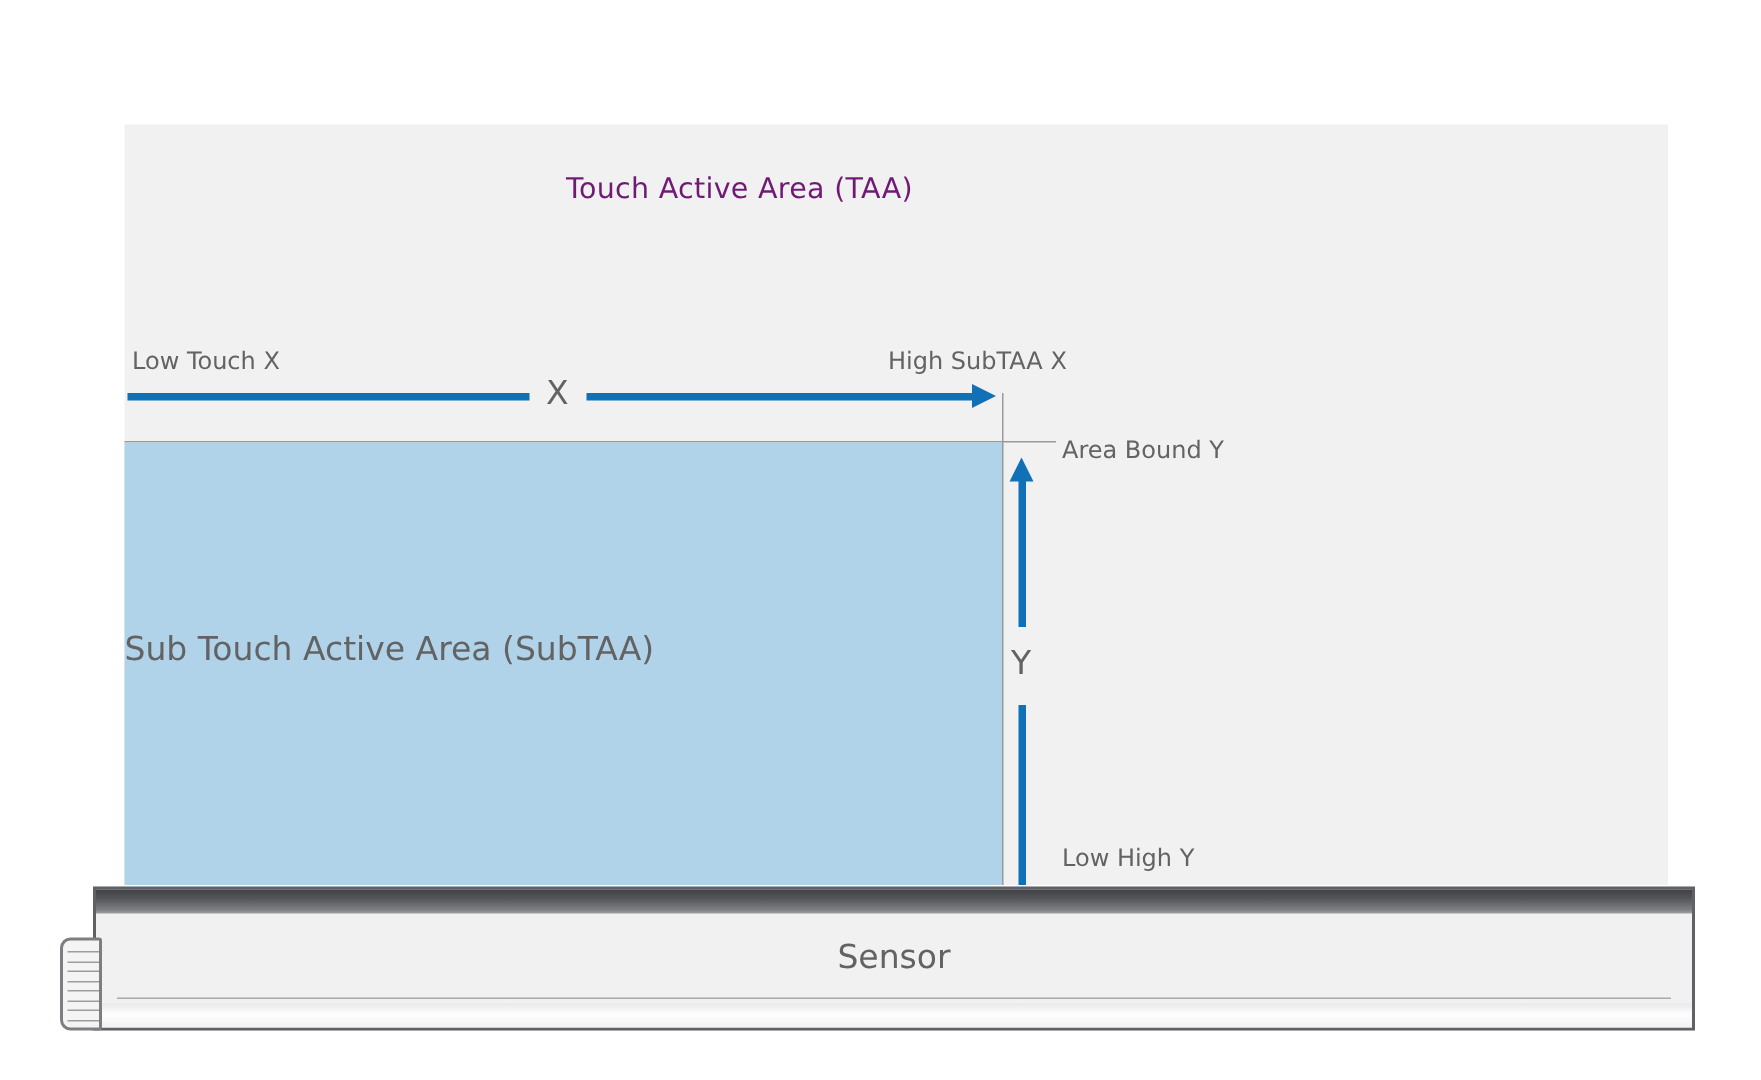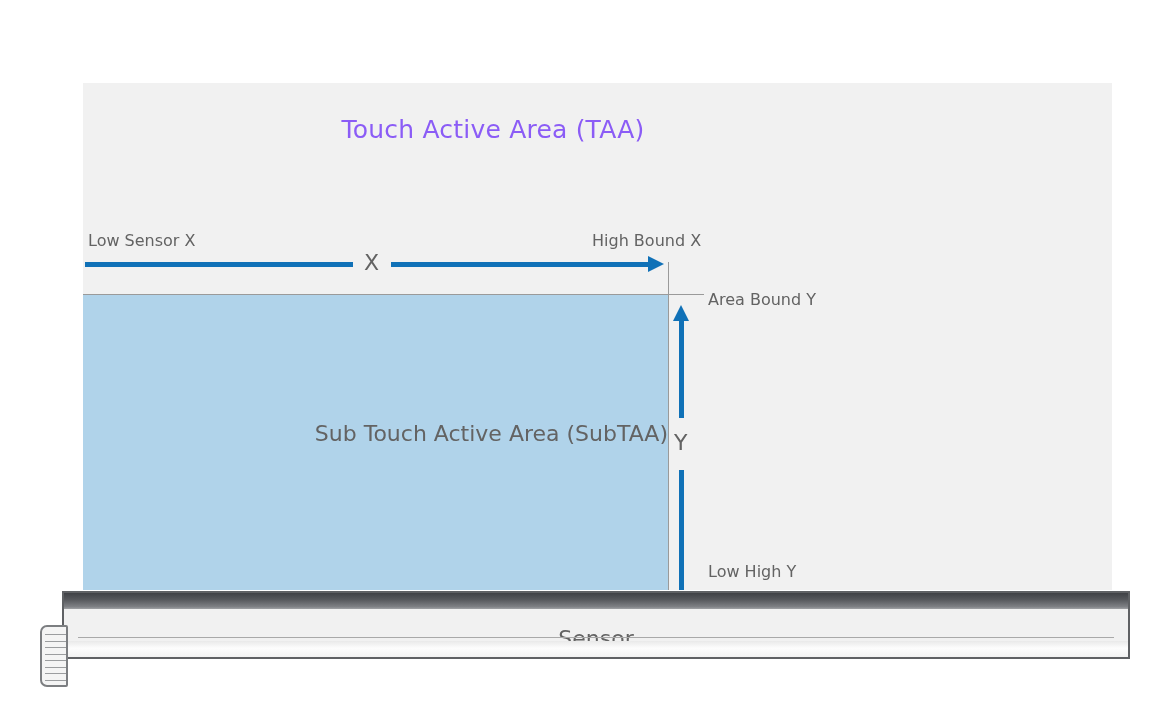--- a/index.html
+++ b/index.html
@@ -33,41 +33,41 @@
     height: 507px;
     background: #f1f1f1;
   }
 
   .taa-title {
     position: absolute;
     left: 0;
     top: 32px;
     width: 820px;
     text-align: center;
-    font-size: 25px;
-    color: #8b5cf6;
+    font-size: 19px;
+    color: #701a75;
     letter-spacing: .2px;
     white-space: nowrap;
   }
 
   
   .subtaa {
     position: absolute;
     left: 83px;
     top: 295px;
     width: 585px;
     height: 295px;
     background: #b0d3ea;
   }
   .subtaa-label {
     position: absolute;
     left: 0;
     top: 126px;
     width: 585px;
-    text-align: right;
+    text-align: left;
     font-size: 22px;
     color: #636363;
     white-space: nowrap;
   }
 
   
   .rule-subtaa-top {
     position: absolute;
     left: 83px;
     top: 294px;
@@ -171,21 +171,21 @@
   .lbl-highx { left: 592px; top: 233px; }
   .lbl-highy { left: 708px; top: 292px; }
   .lbl-lowy  { left: 708px; top: 564px; }
 
   
   .sensor {
     position: absolute;
     left: 62px;
     top: 591px;
     width: 1068px;
-    height: 68px;
+    height: 96px;
     background: #f1f1f1;
     border: 2px solid #5f6164;
     box-sizing: border-box;
   }
   .sensor-topband {
     position: absolute;
     left: 0;
     top: 0;
     width: 100%;
     height: 16px;
@@ -260,22 +260,22 @@
   <div class="xline-right"></div>
   <div class="xarrow-head"></div>
 
   <div class="yline-top"></div>
   <div class="yline-bottom"></div>
   <div class="yarrow-head"></div>
 
   <div class="axis-letter axis-x">X</div>
   <div class="axis-letter axis-y">Y</div>
 
-  <div class="bound-label lbl-lowx">Low Sensor X</div>
-  <div class="bound-label lbl-highx">High Bound X</div>
+  <div class="bound-label lbl-lowx">Low Touch X</div>
+  <div class="bound-label lbl-highx">High SubTAA X</div>
   <div class="bound-label lbl-highy">Area Bound Y</div>
   <div class="bound-label lbl-lowy">Low High Y</div>
 
   <div class="sensor">
     <div class="sensor-topband"></div>
     <div class="sensor-label">Sensor</div>
     <div class="sensor-rule"></div>
     <div class="sensor-footband"></div>
   </div>
 

